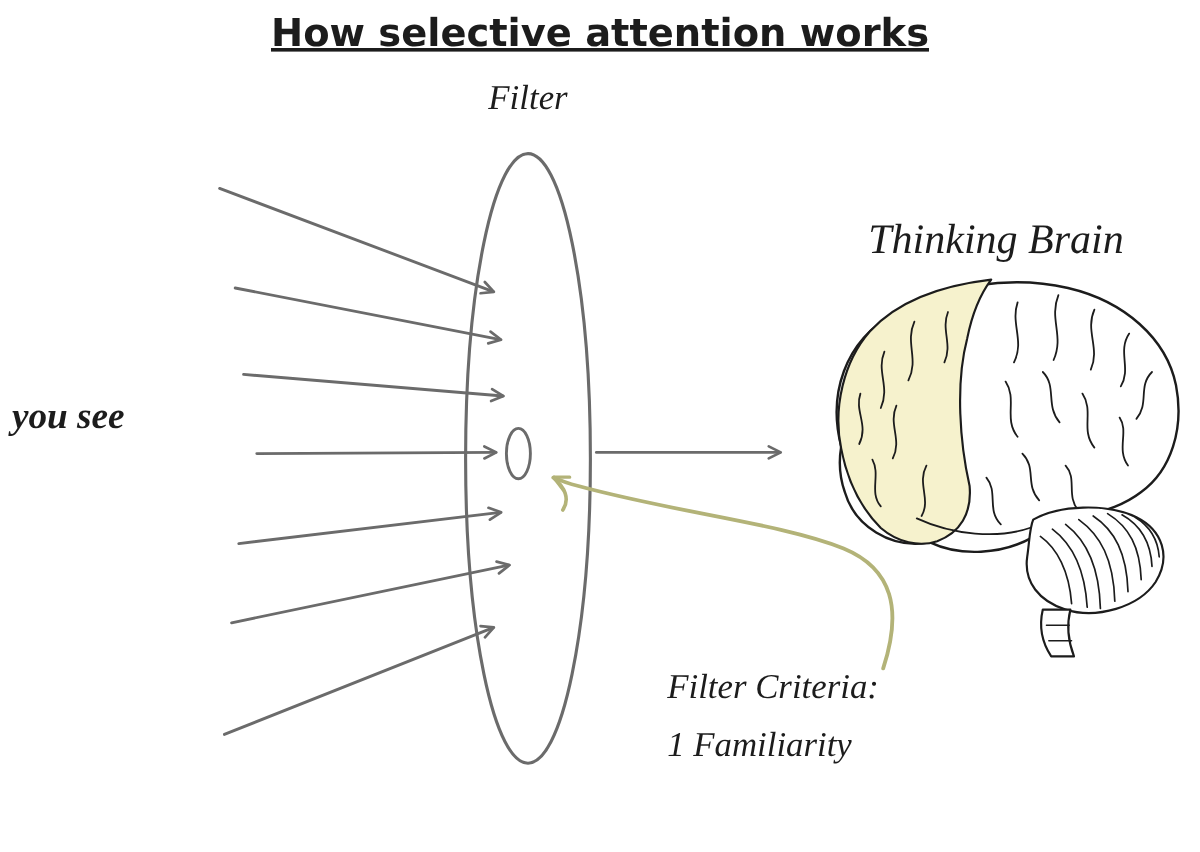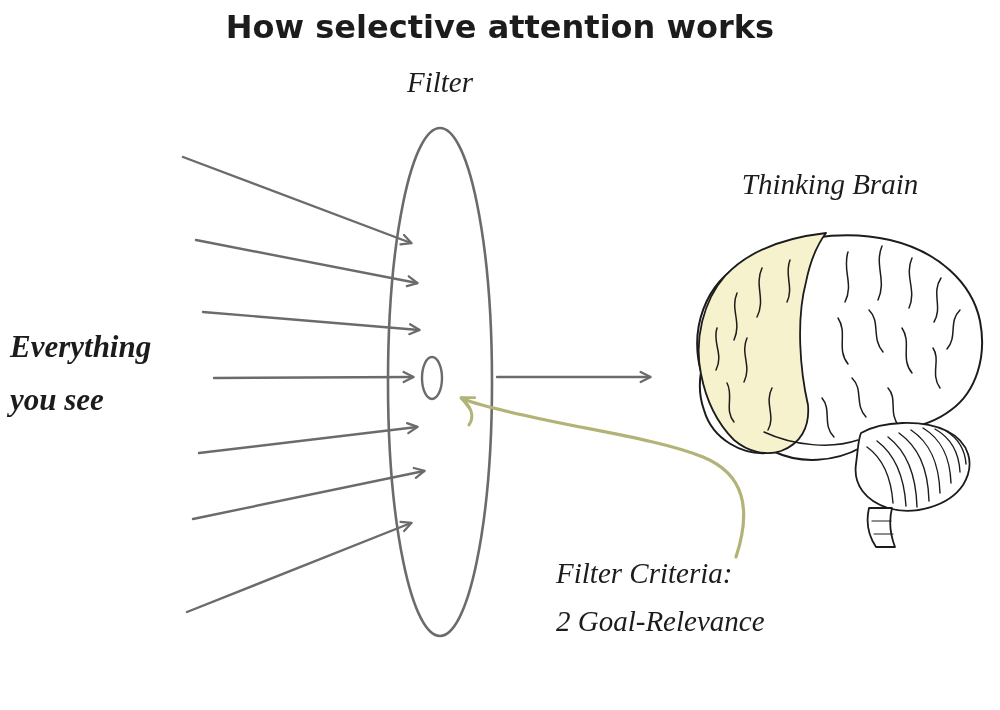--- a/index.html
+++ b/index.html
@@ -22,24 +22,25 @@
     position: absolute;
     top: 8px;
     left: 0;
     width: 100%;
     text-align: center;
     font-family: "DejaVu Sans", sans-serif;
     font-weight: 700;
     font-style: normal;
     font-size: 32px;
     color: var(--c-ink, #1c1c1c);
+    text-decoration: underline;
   }
   .filter-label   { top: 66px;  left: 370px; width: 140px; text-align: center; font-size: 29px; }
   .left-label     { top: 320px; left: 10px;  font-size: 31px; line-height: 53px; font-weight: 600; font-style: italic; }
-  .brain-label    { top: 168px; left: 700px; width: 260px; text-align: center; font-size: 29px; }
+  .brain-label    { top: 180px; left: 700px; width: 260px; text-align: center; font-size: 35px; }
   .criteria-block { top: 549px; left: 556px; font-size: 29px; line-height: 48px; }
   svg.graphics { position: absolute; inset: 0; }
   .stroke-arrow { stroke: var(--c-arrow, #6b6b6b); fill: none; stroke-linecap: round; }
   .ink-line     { stroke: var(--c-ink, #1c1c1c); fill: none; stroke-linecap: round; stroke-linejoin: round; }
   .ink-fill-white  { stroke: var(--c-ink, #1c1c1c); fill: #ffffff; stroke-linejoin: round; }
   .ink-fill-yellow { stroke: var(--c-ink, #1c1c1c); fill: var(--c-brain-fill, #f6f2cd); stroke-linejoin: round; }
   .stroke-olive { stroke: var(--c-criteria-arrow, #b3b378); fill: none; stroke-linecap: round; }
 </style>
 </head>
 <body>
@@ -132,24 +133,23 @@
                C 474 403, 468 401, 462 398" class="stroke-olive" stroke-width="3.2" marker-end="url(#ah-olive)"></path>
       <path d="M 461 398 C 471 406, 475 416, 469 425" class="stroke-olive" stroke-width="3"></path>
     </g>
   </svg>
 
   <div class="title">How selective attention works</div>
 
   <div class="label filter-label">Filter</div>
 
   <div class="label left-label">
-    <div>Everything</div>
     <div>you see</div>
   </div>
 
   <div class="label brain-label">Thinking Brain</div>
 
   <div class="label criteria-block">
     <div>Filter Criteria:</div>
-    <div>2 Goal-Relevance</div>
+    <div>1 Familiarity</div>
   </div>
 
 </div>
 
 </body></html>

